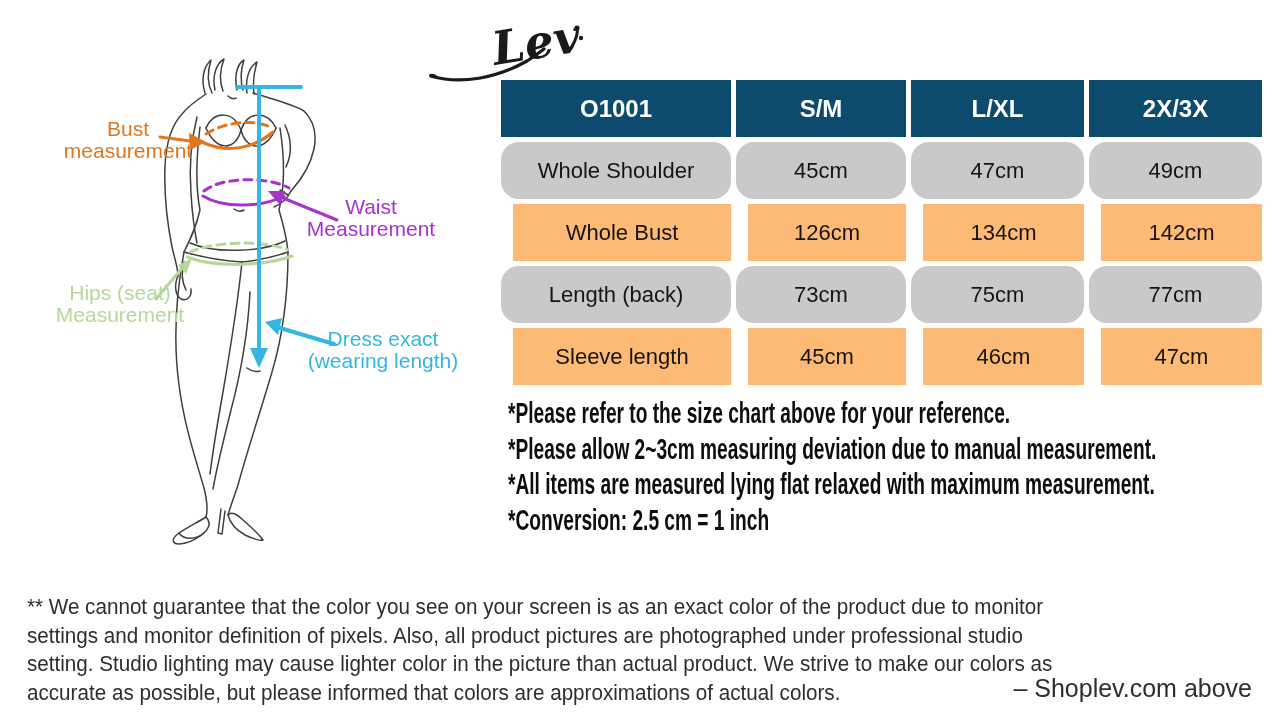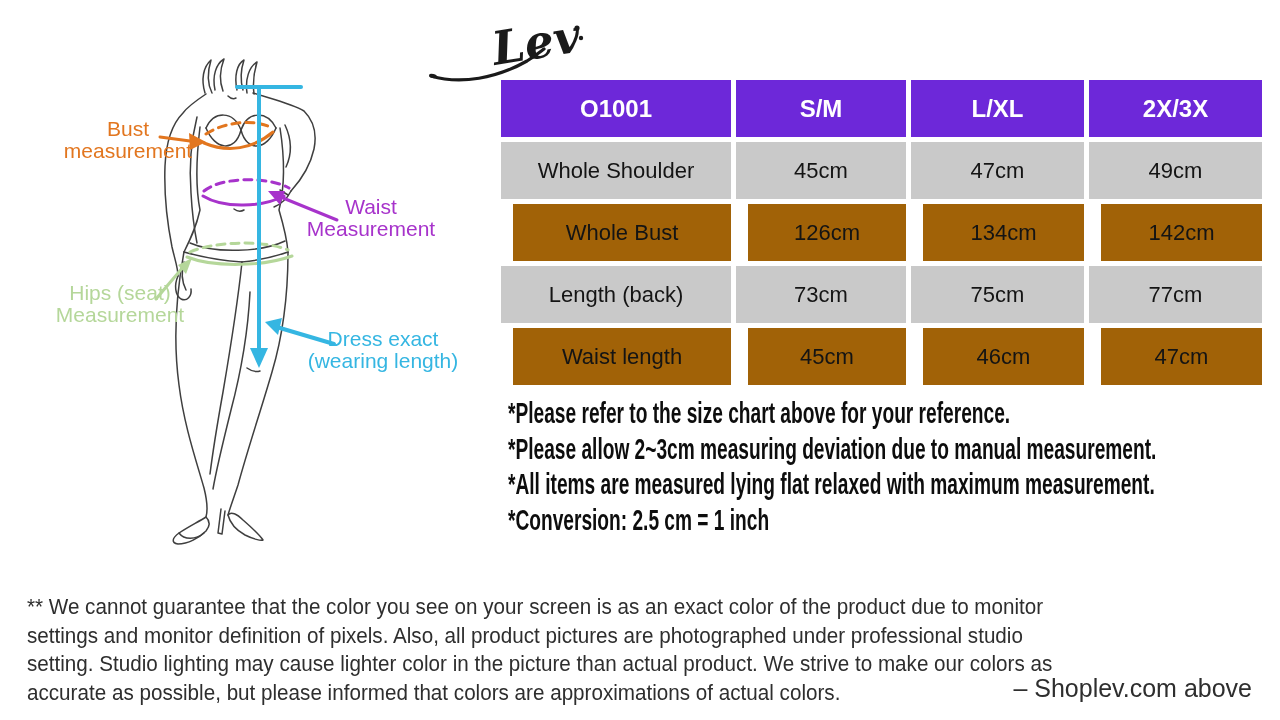--- a/index.html
+++ b/index.html
@@ -17,23 +17,23 @@
 
   
   .logo{position:absolute;left:425px;top:5px;width:260px;height:90px;}
   .logo svg{position:absolute;left:0;top:0;}
 
   
   .size-table{position:absolute;left:501px;top:80px;width:761px;
               display:grid;grid-template-columns:230px 170px 173px 173px;
               grid-auto-rows:57px;gap:5px;}
   .cell{display:flex;align-items:center;justify-content:center;font-size:22px;color:#141414;}
-  .cell.head{background:#6d28d9;color:#ffffff;font-weight:700;font-size:24px;}
-  .cell.dark{background:#c9c9c9;}
-  .cell.light{background:#a16207;margin-left:12px;}
+  .cell.head{background:#0c4a6e;color:#ffffff;font-weight:700;font-size:24px;}
+  .cell.dark{background:#c9c9c9;border-radius:18px;}
+  .cell.light{background:#fdba74;margin-left:12px;}
 
   
   .notes{position:absolute;left:508px;top:396px;}
   .note{font-weight:700;font-size:29px;line-height:35.5px;color:#0d0d0d;
         white-space:nowrap;transform:scaleX(0.66);transform-origin:left center;}
 
   
   .disclaimer{position:absolute;left:27px;top:593px;}
   .dline{font-size:21.5px;line-height:28.5px;color:#2e2e2e;white-space:nowrap;
          transform:scaleX(0.96);transform-origin:left center;}
@@ -163,21 +163,21 @@
   <div class="cell light">Whole Bust</div>
   <div class="cell light">126cm</div>
   <div class="cell light">134cm</div>
   <div class="cell light">142cm</div>
 
   <div class="cell dark">Length (back)</div>
   <div class="cell dark">73cm</div>
   <div class="cell dark">75cm</div>
   <div class="cell dark">77cm</div>
 
-  <div class="cell light">Waist length</div>
+  <div class="cell light">Sleeve length</div>
   <div class="cell light">45cm</div>
   <div class="cell light">46cm</div>
   <div class="cell light">47cm</div>
 </div>
 
 <div class="notes">
   <div class="note">*Please refer to the size chart above for your reference.</div>
   <div class="note">*Please allow 2~3cm measuring deviation due to manual measurement.</div>
   <div class="note">*All items are measured lying flat relaxed with maximum measurement.</div>
   <div class="note">*Conversion: 2.5 cm = 1 inch</div>

